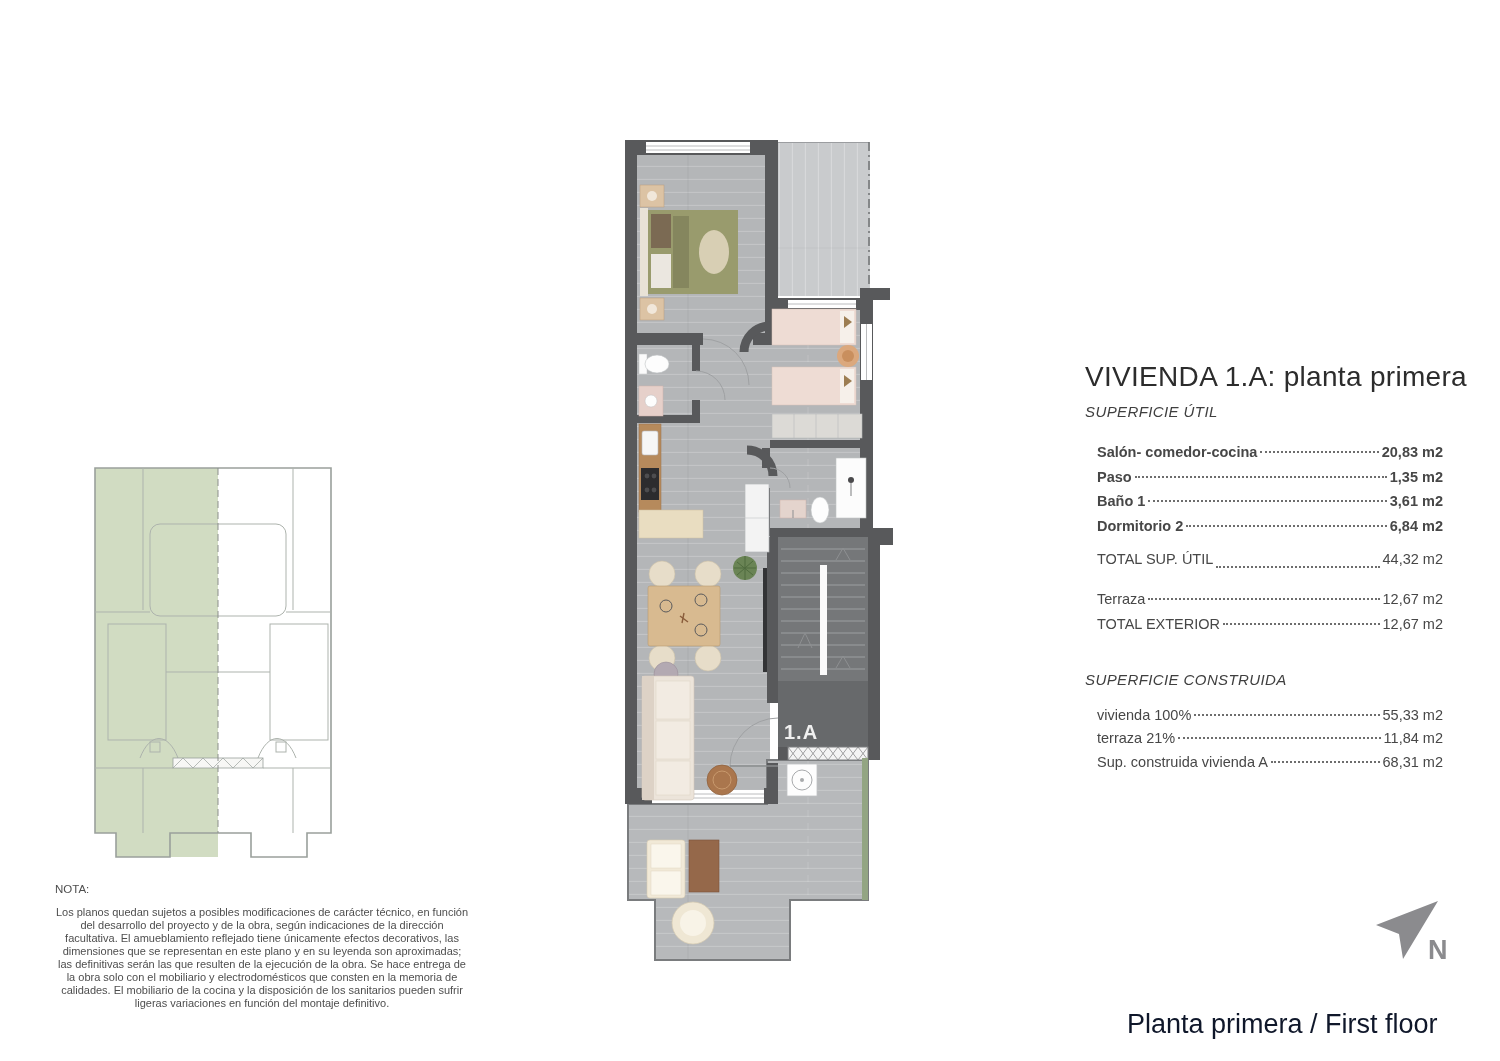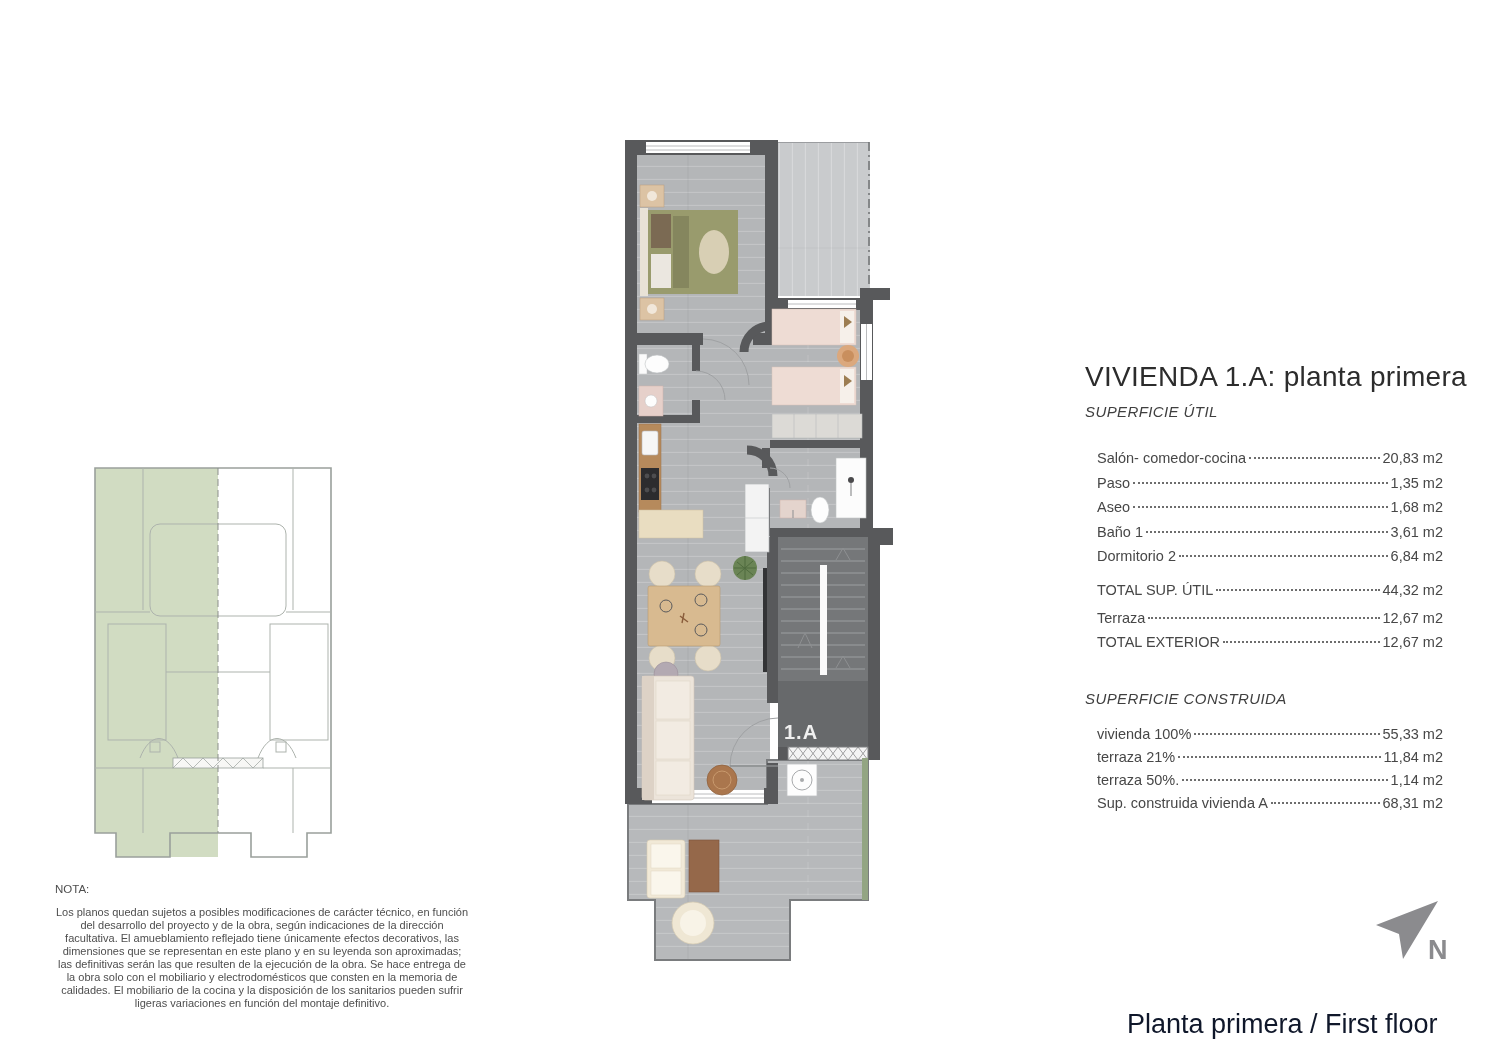--- a/index.html
+++ b/index.html
@@ -5,26 +5,26 @@
   html,body{margin:0;padding:0;background:#ffffff;}
   .sheet{position:relative;width:1500px;height:1061px;background:#fff;overflow:hidden;
          font-family:"Liberation Sans",sans-serif;color:#3c3c3c;}
   svg{display:block;}
   .abs{position:absolute;}
 
   
   .tb{position:absolute;left:1085px;top:361px;width:358px;}
   .tb h1{margin:0;font-size:28px;font-weight:400;color:#2c2c2c;letter-spacing:.3px;white-space:nowrap;}
   .sec-head{margin-top:10px;font-size:15px;color:#3f3f3f;letter-spacing:.4px;font-style:italic;}
-  .rows{margin-top:26px;}
+  .rows{margin-top:20px;font-weight:bold;}
   .row{display:flex;align-items:baseline;font-size:14.5px;color:#474747;line-height:24.6px;padding-left:12px;}
   .row .leader{flex:1;border-bottom:2px dotted #6d6d6d;margin:0 3px;transform:translateY(-4px);min-width:12px;}
   .row .val{white-space:nowrap;}
-  .total-row{margin-top:9px;}
-  .rows-ext{margin-top:3px;text-align:right;}
+  .total-row{margin-top:9px;align-items:flex-end;}
+  .rows-ext{margin-top:15px;text-align:right;}
   .sec-head2{margin-top:35px;}
   .rows2{margin-top:16px;}
   .rows2 .row{line-height:23.2px;}
 
   
   .nota{position:absolute;left:55px;top:883px;width:414px;color:#4e4e4e;}
   .nota .nh{font-size:11.5px;margin-bottom:11px;}
   .nota .nb{font-size:11px;line-height:13px;text-align:center;}
 
   
@@ -289,25 +289,20 @@
         <span>Salón- comedor-cocina</span>
           <span class="leader"></span>
           <span class="val">20,83 m2</span>
       </div>
       <div class="row">
         <span>Paso</span>
           <span class="leader"></span>
           <span class="val">1,35 m2</span>
       </div>
       <div class="row">
-        <span>Aseo</span>
-          <span class="leader"></span>
-          <span class="val">1,68 m2</span>
-      </div>
-      <div class="row">
         <span>Baño 1</span>
           <span class="leader"></span>
           <span class="val">3,61 m2</span>
       </div>
       <div class="row">
         <span>Dormitorio 2</span>
           <span class="leader"></span>
           <span class="val">6,84 m2</span>
       </div>
     </div>
@@ -338,25 +333,20 @@
         <span>vivienda 100%</span>
           <span class="leader"></span>
           <span class="val">55,33 m2</span>
       </div>
       <div class="row">
         <span>terraza 21%</span>
           <span class="leader"></span>
           <span class="val">11,84 m2</span>
       </div>
       <div class="row">
-        <span>terraza 50%.</span>
-          <span class="leader"></span>
-          <span class="val">1,14 m2</span>
-      </div>
-      <div class="row">
         <span>Sup. construida vivienda A</span>
           <span class="leader"></span>
           <span class="val">68,31 m2</span>
       </div>
     </div>
   </div>
 
   <div class="nota">
     <div class="nh">NOTA:</div>
     <div class="nb">Los planos quedan sujetos a posibles modificaciones de carácter técnico, en función del desarrollo del proyecto y de la obra, según indicaciones de la dirección facultativa. El amueblamiento reflejado tiene únicamente efectos decorativos, las dimensiones que se representan en este plano y en su leyenda son aproximadas; las definitivas serán las que resulten de la ejecución de la obra. Se hace entrega de la obra solo con el mobiliario y electrodomésticos que consten en la memoria de calidades. El mobiliario de la cocina y la disposición de los sanitarios pueden sufrir ligeras variaciones en función del montaje definitivo.</div>

